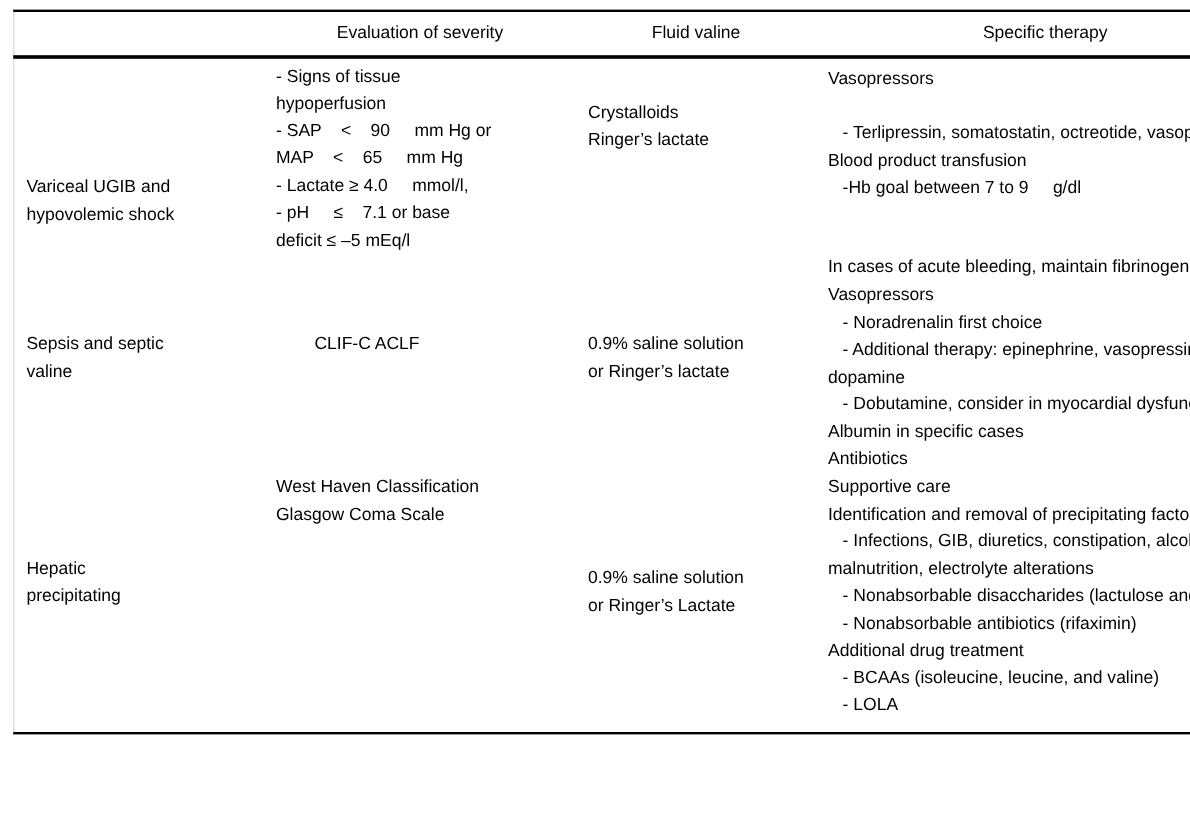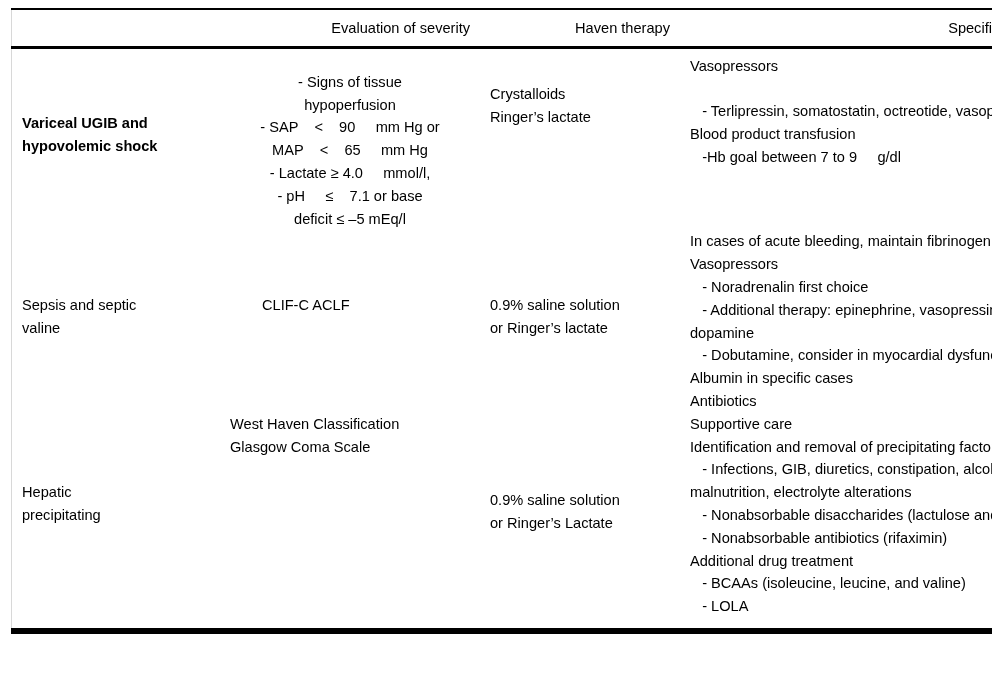--- a/index.html
+++ b/index.html
@@ -37,49 +37,49 @@
   table.clin .c0 { width: 188px; }
   table.clin .c1 { width: 240px; }
   table.clin .c2 { width: 180px; }
   table.clin .c3 { width: 362px; }
 
   
   tr.head-row > th {
     border-top: 2px solid #000;
     border-bottom: 3px solid #000;
     padding: 7px 10px 6px 10px;
-    text-align: right;
+    text-align: center;
     font-weight: normal;
     vertical-align: top;
     background: #fff;
   }
   
   tr.head-row > th.c0 { border-left: 1px solid #d8d8d8; }
   tr.head-row > th.c3 { border-right: 1px solid #d8d8d8; }
 
   tbody td {
     padding: 0 10px;
     vertical-align: top;
     background: #fff;
   }
   tbody td.c0 { border-left: 1px solid #d8d8d8; }
   tbody td.c3 { border-right: 1px solid #d8d8d8; }
   tbody tr.last-row td {
-    border-bottom: 6px solid #000000;
+    border-bottom: 2px solid #000000;
   }
 
   .cell-lines { display: block; }
   .ln { display: block; white-space: pre-wrap; }
   .ln.blank { height: 22.8px; }
 
   
-  .pad-top-row1-l { padding-top: 63px; font-weight: bold; }
+  .pad-top-row1-l { padding-top: 96px; }
   .pad-top-row1-f { padding-top: 34px; }
   .pad-top-row1-s { padding-top: 6px; }
-  .pad-top-row1-e { padding-top: 22px; text-align: center; }
+  .pad-top-row1-e { padding-top: 4px; }
 
   .pad-top-row2-l { padding-top: 64px; }
   .pad-top-row2-e { padding-top: 64px; margin-left: 32px; }
   .pad-top-row2-f { padding-top: 64px; }
   .pad-top-row2-s { padding-top: 0px; }
 
   .pad-top-row3-l { padding-top: 68px; }
   .pad-top-row3-e { padding-top: 0px; }
   .pad-top-row3-f { padding-top: 76px; }
   .pad-top-row3-s { padding-top: 0px; }
@@ -89,21 +89,21 @@
 </head>
 <body>
 
 <div class="sheet">
   <div class="table-wrap">
     <table class="clin">
       <thead>
         <tr class="head-row">
           <th class="c0"></th>
           <th class="c1">Evaluation of severity</th>
-          <th class="c2">Haven therapy</th>
+          <th class="c2">Fluid valine</th>
           <th class="c3">Specific therapy</th>
         </tr>
       </thead>
       <tbody>
 
         <tr>
           <td class="c0">
             <span class="cell-lines pad-top-row1-l">
                 <span class="ln">Variceal UGIB and</span>
                 <span class="ln">hypovolemic shock</span>

